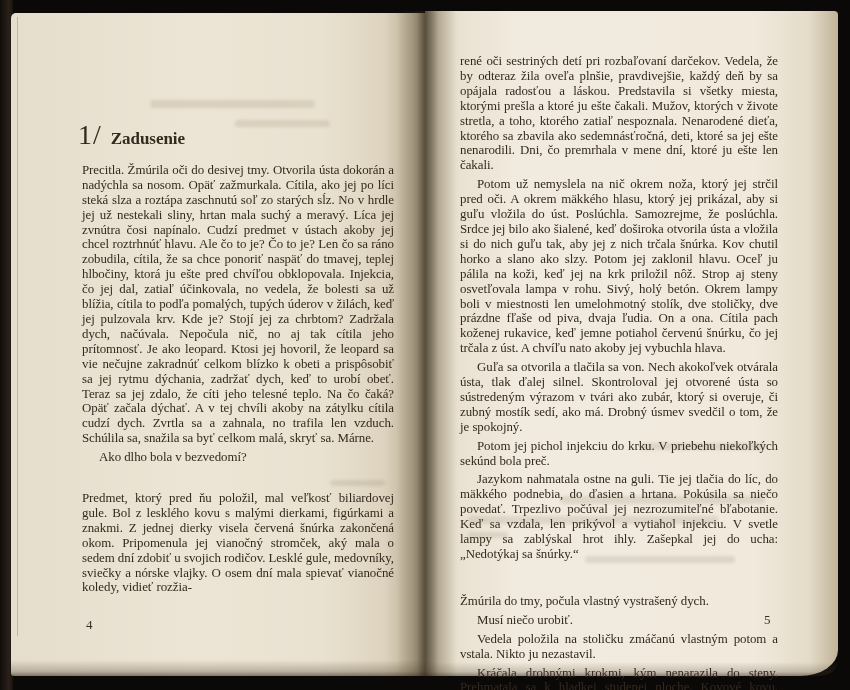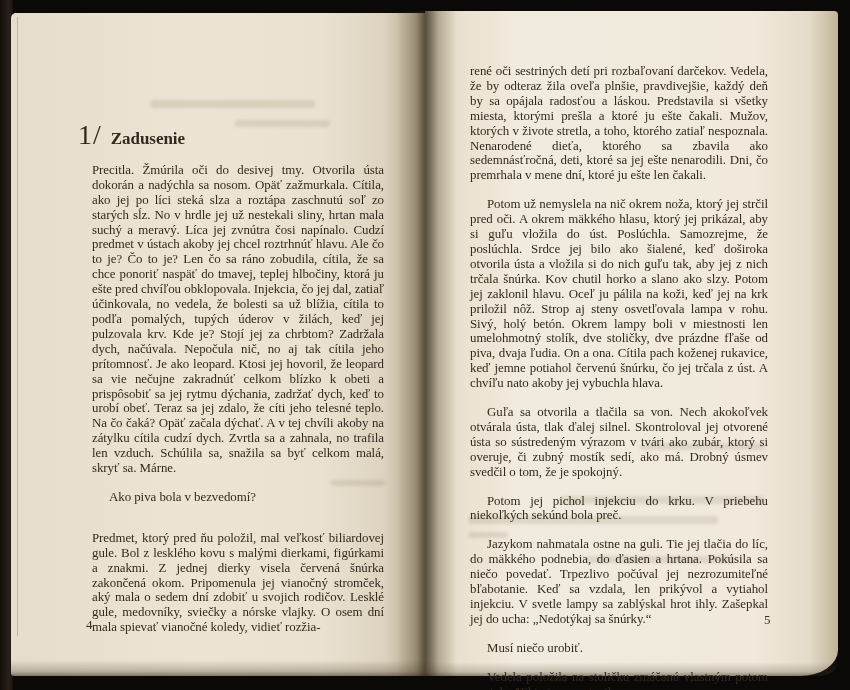--- a/index.html
+++ b/index.html
@@ -67,21 +67,21 @@
   }
   .text-right{
     position:absolute;left:456px;top:50px;width:326px;
     color:#34291e;font-size:12.9px;line-height:14.9px;
     text-align:justify;letter-spacing:-0.05px;
   }
   .chapter-heading{margin:0 0 16px 0;white-space:nowrap;}
   .chapter-num{font-size:28px;font-weight:400;letter-spacing:1px;}
   .chapter-title{font-size:17px;font-weight:bold;margin-left:9px;}
 
-  .para{margin:14px;}
+  .para{margin:4px;}
   .para.indent{text-indent:17px;}
   .para.gap-left{margin-top:26px;}
   .para.gap-right{margin-top:32px;}
 
   .pagenum{position:absolute;font-size:13px;color:#3a2f23;}
   .pagenum-left{left:86px;top:617px;}
   .pagenum-right{left:764px;top:612px;}
 
   
   .smudge{
@@ -117,32 +117,33 @@
   <div class="smudge sm-r3"></div>
   <div class="smudge sm-r4"></div>
   <div class="smudge sm-r5"></div>
 
   <div class="text-left">
     <h1 class="chapter-heading">
       <span class="chapter-num">1/</span><span class="chapter-title">Zadusenie</span>
     </h1>
     <div>
         <p class="para">Precitla. Žmúrila oči do desivej tmy. Otvorila ústa dokorán a nadýchla sa nosom. Opäť zažmurkala. Cítila, ako jej po líci steká slza a roztápa zaschnutú soľ zo starých sĺz. No v hrdle jej už nestekali sliny, hrtan mala suchý a meravý. Líca jej zvnútra čosi napínalo. Cudzí predmet v ústach akoby jej chcel roztrhnúť hlavu. Ale čo to je? Čo to je? Len čo sa ráno zobudila, cítila, že sa chce ponoriť naspäť do tmavej, teplej hlbočiny, ktorá ju ešte pred chvíľou obklopovala. Injekcia, čo jej dal, zatiaľ účinkovala, no vedela, že bolesti sa už blížia, cítila to podľa pomalých, tupých úderov v žilách, keď jej pulzovala krv. Kde je? Stojí jej za chrbtom? Zadržala dych, načúvala. Nepočula nič, no aj tak cítila jeho prítomnosť. Je ako leopard. Ktosi jej hovoril, že leopard sa vie nečujne zakradnúť celkom blízko k obeti a prispôsobiť sa jej rytmu dýchania, zadržať dych, keď to urobí obeť. Teraz sa jej zdalo, že cíti jeho telesné teplo. Na čo čaká? Opäť začala dýchať. A v tej chvíli akoby na zátylku cítila cudzí dych. Zvrtla sa a zahnala, no trafila len vzduch. Schúlila sa, snažila sa byť celkom malá, skryť sa. Márne.</p>
-        <p class="para indent">Ako piva bola v bezvedomí?</p>
+        <p class="para indent">Ako dlho bola v bezvedomí?</p>
         <p class="para gap-left">Predmet, ktorý pred ňu položil, mal veľkosť biliardovej gule. Bol z lesklého kovu s malými dierkami, figúrkami a znakmi. Z jednej dierky visela červená šnúrka zakončená okom. Pripomenula jej vianočný stromček, aký mala o sedem dní zdobiť u svojich rodičov. Lesklé gule, medovníky, sviečky a nórske vlajky. O osem dní mala spievať vianočné koledy, vidieť rozžia-</p>
       </div>
   </div>
 
   <div class="text-right">
     <div>
         <p class="para">rené oči sestriných detí pri rozbaľovaní darčekov. Vedela, že by odteraz žila oveľa plnšie, pravdivejšie, každý deň by sa opájala radosťou a láskou. Predstavila si všetky miesta, ktorými prešla a ktoré ju ešte čakali. Mužov, ktorých v živote stretla, a toho, ktorého zatiaľ nespoznala. Nenarodené dieťa, ktorého sa zbavila ako sedemnásťročná, deti, ktoré sa jej ešte nenarodili. Dni, čo premrhala v mene dní, ktoré ju ešte len čakali.</p>
         <p class="para indent">Potom už nemyslela na nič okrem noža, ktorý jej strčil pred oči. A okrem mäkkého hlasu, ktorý jej prikázal, aby si guľu vložila do úst. Poslúchla. Samozrejme, že poslúchla. Srdce jej bilo ako šialené, keď doširoka otvorila ústa a vložila si do nich guľu tak, aby jej z nich trčala šnúrka. Kov chutil horko a slano ako slzy. Potom jej zaklonil hlavu. Oceľ ju pálila na koži, keď jej na krk priložil nôž. Strop aj steny osvetľovala lampa v rohu. Sivý, holý betón. Okrem lampy boli v miestnosti len umelohmotný stolík, dve stoličky, dve prázdne fľaše od piva, dvaja ľudia. On a ona. Cítila pach koženej rukavice, keď jemne potiahol červenú šnúrku, čo jej trčala z úst. A chvíľu nato akoby jej vybuchla hlava.</p>
         <p class="para indent">Guľa sa otvorila a tlačila sa von. Nech akokoľvek otvárala ústa, tlak ďalej silnel. Skontroloval jej otvorené ústa so sústredeným výrazom v tvári ako zubár, ktorý si overuje, či zubný mostík sedí, ako má. Drobný úsmev svedčil o tom, že je spokojný.</p>
         <p class="para indent">Potom jej pichol injekciu do krku. V priebehu niekoľkých sekúnd bola preč.</p>
         <p class="para indent">Jazykom nahmatala ostne na guli. Tie jej tlačia do líc, do mäkkého podnebia, do ďasien a hrtana. Pokúsila sa niečo povedať. Trpezlivo počúval jej nezrozumiteľné bľabotanie. Keď sa vzdala, len prikývol a vytiahol injekciu. V svetle lampy sa zablýskal hrot ihly. Zašepkal jej do ucha: „Nedotýkaj sa šnúrky.“</p>
+        <p class="para gap-right">Žmúrila do tmy, počula vlastný vystrašený dych.</p>
         <p class="para indent">Musí niečo urobiť.</p>
         <p class="para indent">Vedela položila na stoličku zmáčanú vlastným potom a vstala. Nikto ju nezastavil.</p>
         <p class="para indent">Kráčala drobnými krokmi, kým nenarazila do steny. Prehmatala sa k hladkej studenej ploche. Kovové kovu. Zalom-</p>
       </div>
   </div>
 
   <div class="pagenum pagenum-left">4</div>
   <div class="pagenum pagenum-right">5</div>
 
 </div>

